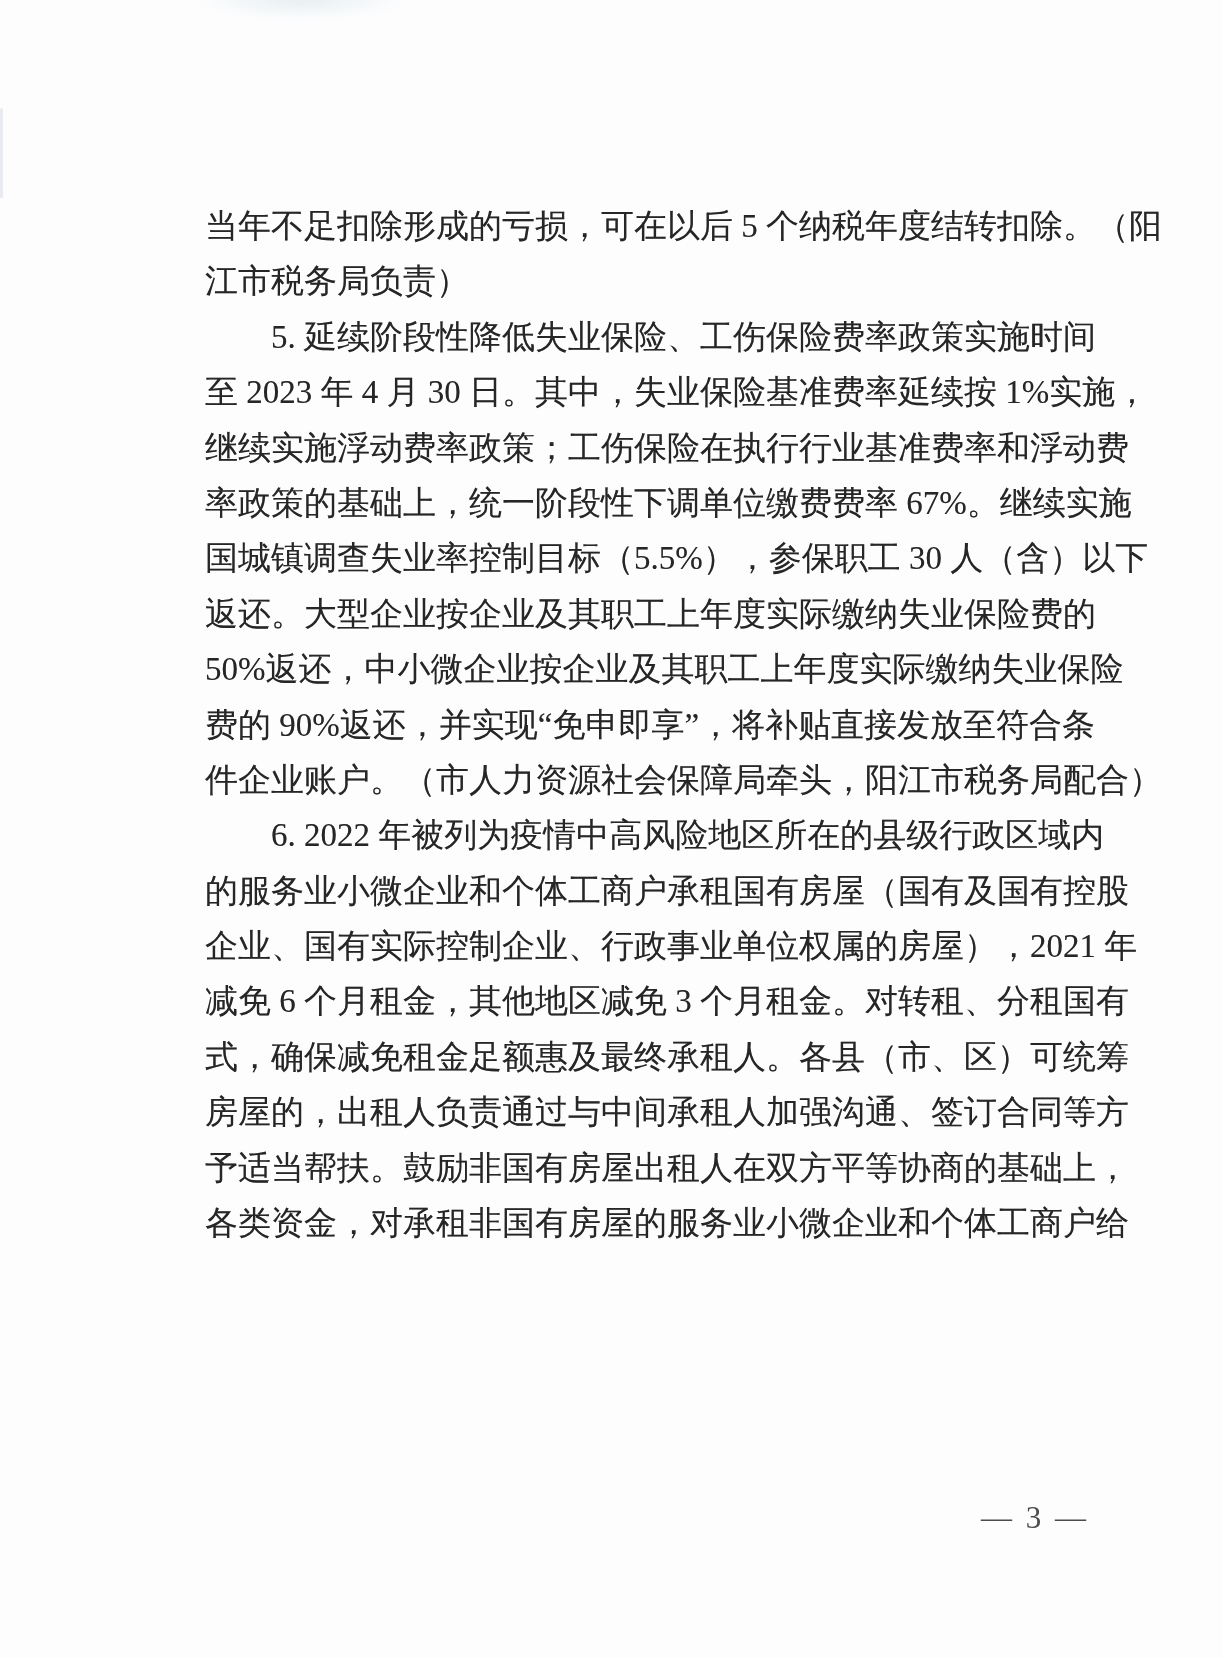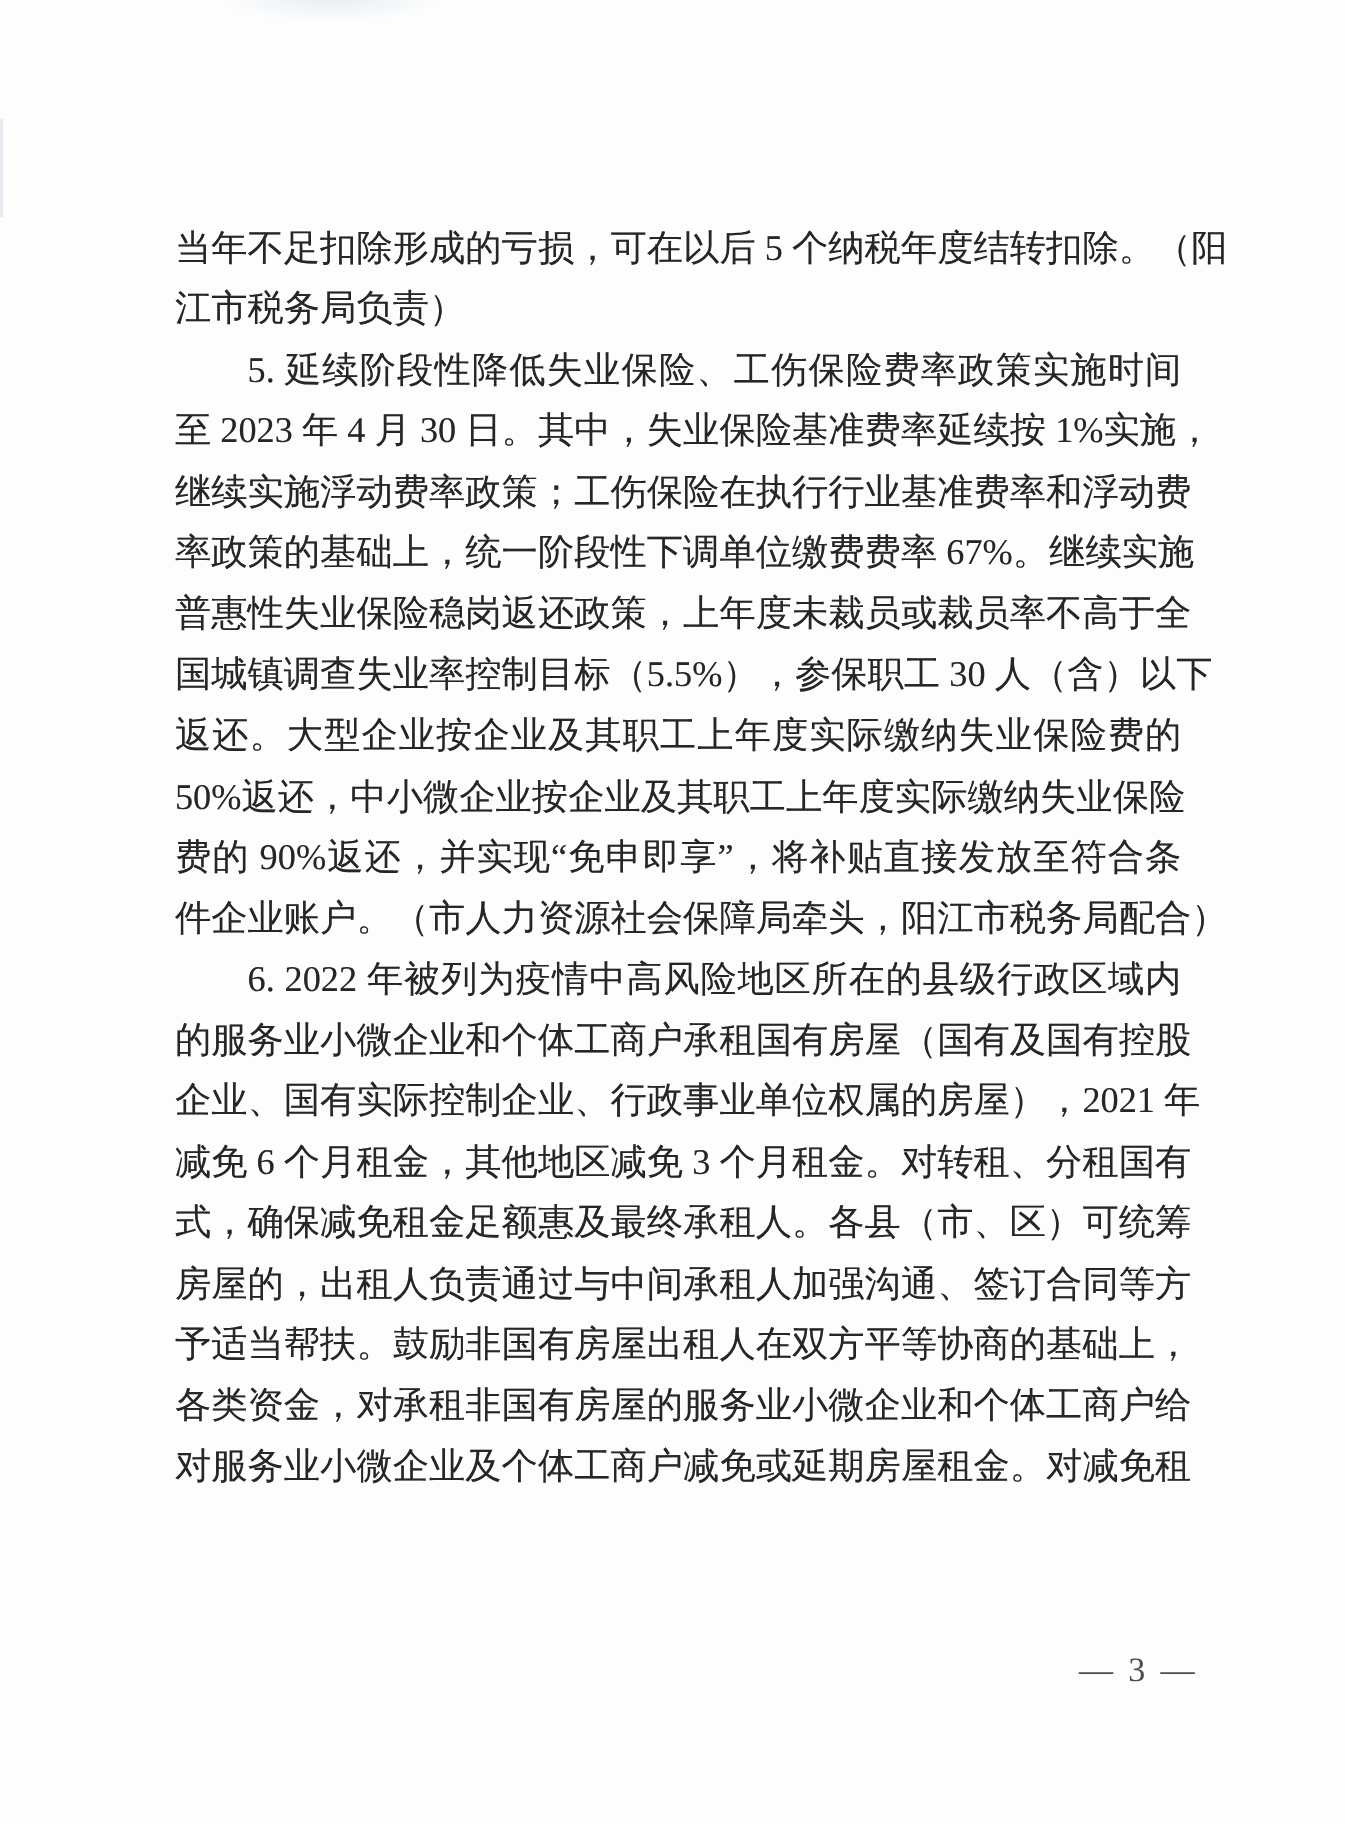--- a/index.html
+++ b/index.html
@@ -45,20 +45,21 @@
     font-size: 33px;
     line-height: 55.4px;
     letter-spacing: 0;
     text-shadow: 0 0 0.6px rgba(30,30,30,0.35);
   }
   .line {
     height: 55.4px;
     text-align: justify;
     text-align-last: justify;
     white-space: nowrap;
+    margin-left: 46px;
   }
   
   .line.short {
     text-align: right;
     text-align-last: left;
   }
   
   .line.indent {
     text-indent: 66px;
   }
@@ -81,31 +82,29 @@
   <div class="scan-smudge"></div>
   <div class="scan-edge"></div>
 
   <div class="content">
     <div class="line">当年不足扣除形成的亏损，可在以后 5 个纳税年度结转扣除。（阳</div>
     <div class="line short">江市税务局负责）</div>
     <div class="line indent">5. 延续阶段性降低失业保险、工伤保险费率政策实施时间</div>
     <div class="line">至 2023 年 4 月 30 日。其中，失业保险基准费率延续按 1%实施，</div>
     <div class="line">继续实施浮动费率政策；工伤保险在执行行业基准费率和浮动费</div>
     <div class="line">率政策的基础上，统一阶段性下调单位缴费费率 67%。继续实施</div>
-    <div class="line">普惠性失业保险稳岗返还政策，上年度未裁员或裁员率不高于全</div>
     <div class="line">国城镇调查失业率控制目标（5.5%），参保职工 30 人（含）以下</div>
     <div class="line">返还。大型企业按企业及其职工上年度实际缴纳失业保险费的</div>
     <div class="line">50%返还，中小微企业按企业及其职工上年度实际缴纳失业保险</div>
     <div class="line">费的 90%返还，并实现“免申即享”，将补贴直接发放至符合条</div>
     <div class="line">件企业账户。（市人力资源社会保障局牵头，阳江市税务局配合）</div>
     <div class="line indent">6. 2022 年被列为疫情中高风险地区所在的县级行政区域内</div>
     <div class="line">的服务业小微企业和个体工商户承租国有房屋（国有及国有控股</div>
     <div class="line">企业、国有实际控制企业、行政事业单位权属的房屋），2021 年</div>
     <div class="line">减免 6 个月租金，其他地区减免 3 个月租金。对转租、分租国有</div>
     <div class="line">式，确保减免租金足额惠及最终承租人。各县（市、区）可统筹</div>
     <div class="line">房屋的，出租人负责通过与中间承租人加强沟通、签订合同等方</div>
     <div class="line">予适当帮扶。鼓励非国有房屋出租人在双方平等协商的基础上，</div>
     <div class="line">各类资金，对承租非国有房屋的服务业小微企业和个体工商户给</div>
-    <div class="line">对服务业小微企业及个体工商户减免或延期房屋租金。对减免租</div>
   </div>
 
   <div class="footer">— 3 —</div>
 </div>
 
 </body></html>

